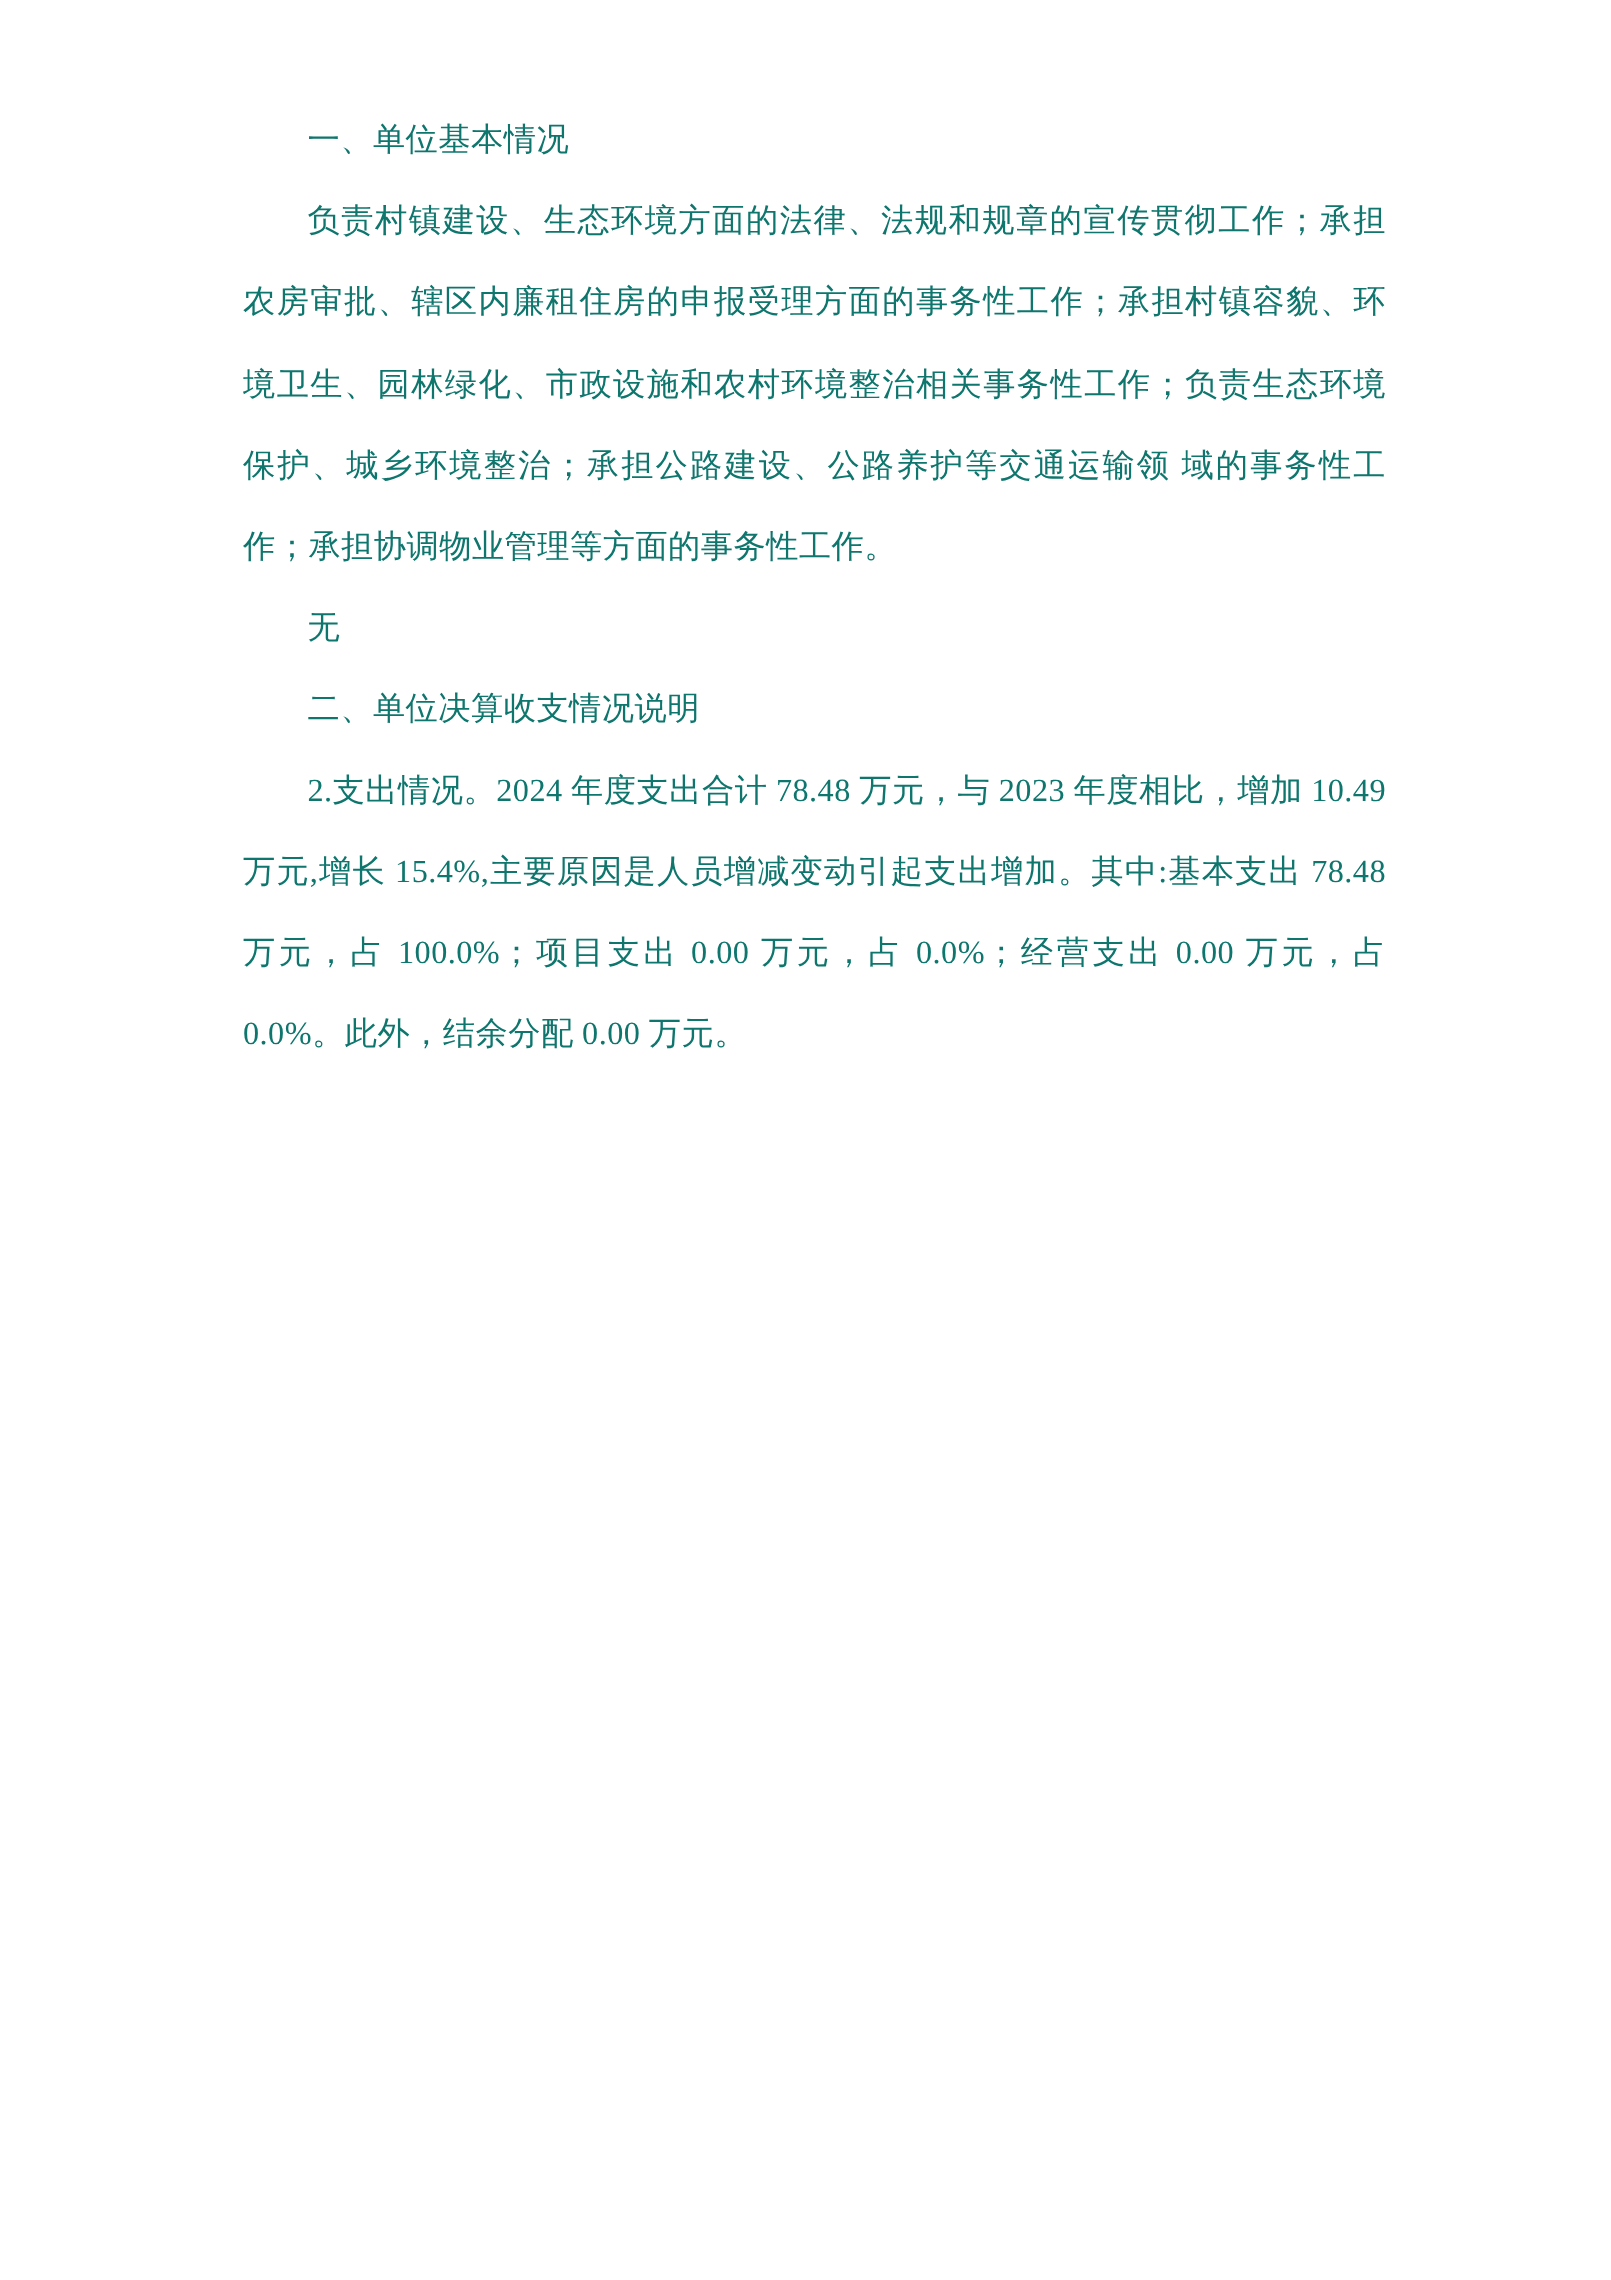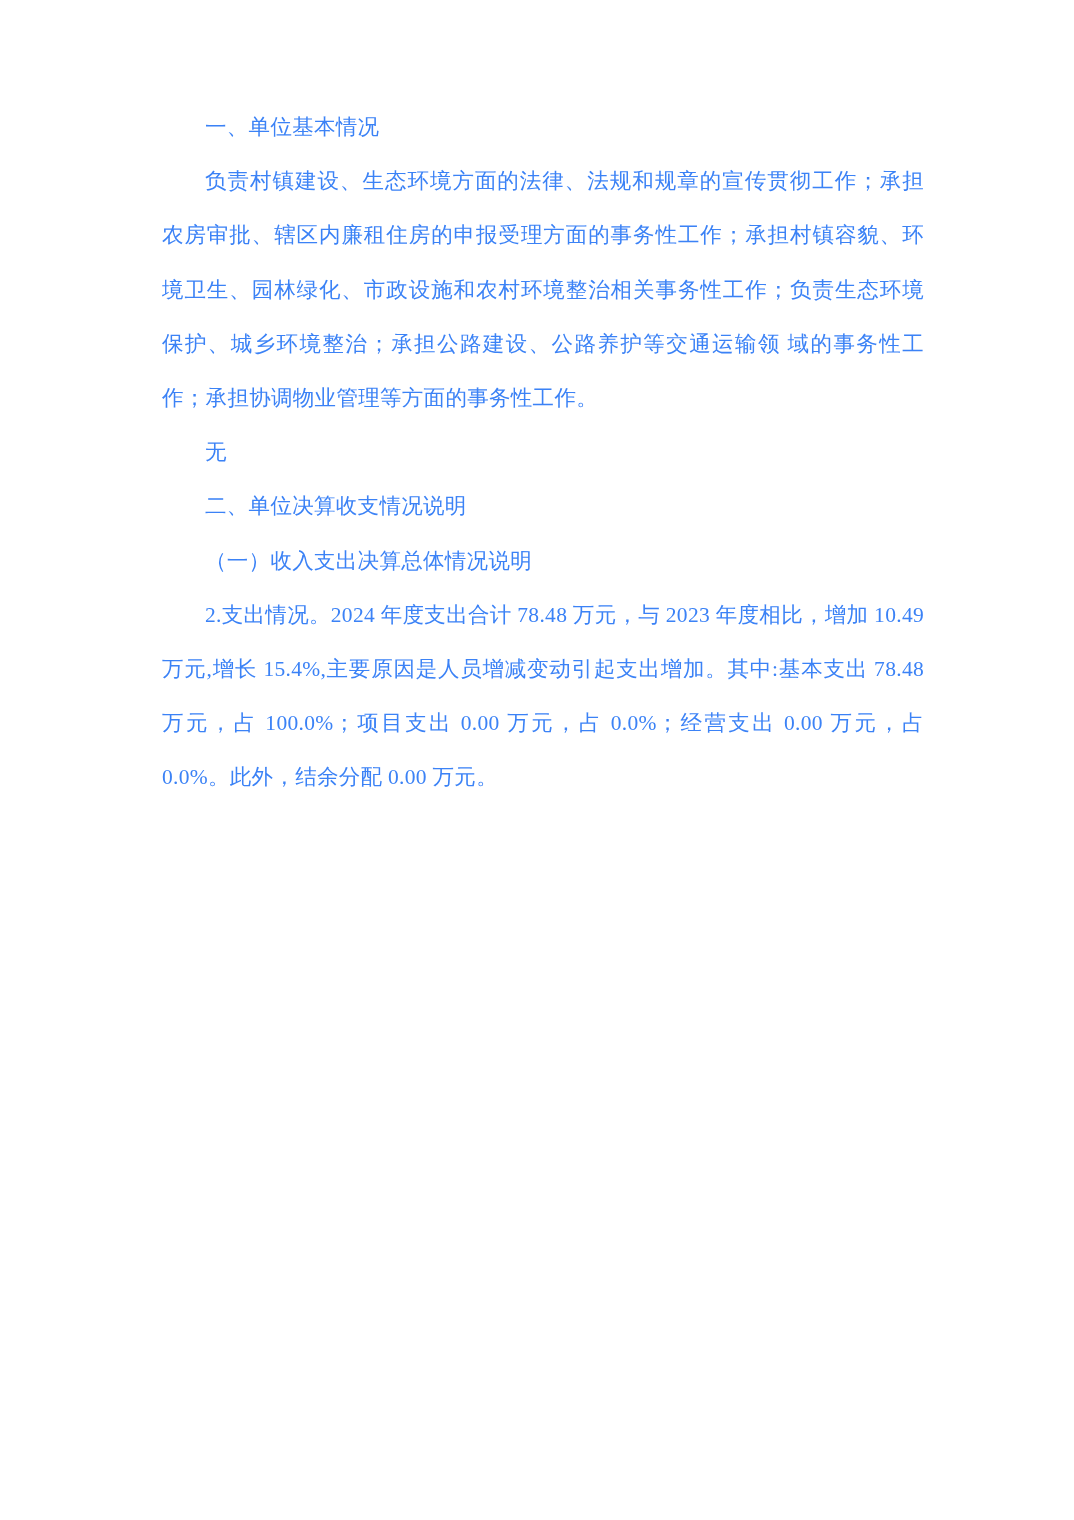--- a/index.html
+++ b/index.html
@@ -9,24 +9,24 @@
   body {
     width: 1074px;
     height: 1520px;
     background: #ffffff;
     overflow: hidden;
   }
   .page {
     box-sizing: border-box;
     width: 1074px;
     height: 1520px;
-    padding: 100px 150px 0 162px;
+    padding: 66px 150px 0 162px;
     background: #ffffff;
     font-family: "Liberation Serif", "DejaVu Serif", serif;
-    color: #3b82f6;
+    color: #0f766e;
   }
   .doc-line {
     margin: 0;
     padding: 0;
     font-size: 21.5px;
     line-height: 54.2px;
     text-align: justify;
     text-indent: 2em;
     letter-spacing: 0.3px;
     word-break: normal;
@@ -36,15 +36,14 @@
   }
 </style>
 </head>
 <body>
 
 <div class="page">
   <p class="doc-line doc-heading">一、单位基本情况</p>
   <p class="doc-line">负责村镇建设、生态环境方面的法律、法规和规章的宣传贯彻工作；承担农房审批、辖区内廉租住房的申报受理方面的事务性工作；承担村镇容貌、环境卫生、园林绿化、市政设施和农村环境整治相关事务性工作；负责生态环境保护、城乡环境整治；承担公路建设、公路养护等交通运输领 域的事务性工作；承担协调物业管理等方面的事务性工作。</p>
   <p class="doc-line">无</p>
   <p class="doc-line doc-heading">二、单位决算收支情况说明</p>
-  <p class="doc-line doc-heading">（一）收入支出决算总体情况说明</p>
   <p class="doc-line">2.支出情况。2024 年度支出合计 78.48 万元，与 2023 年度相比，增加 10.49 万元,增长 15.4%,主要原因是人员增减变动引起支出增加。其中:基本支出 78.48 万元，占 100.0%；项目支出 0.00 万元，占 0.0%；经营支出 0.00 万元，占 0.0%。此外，结余分配 0.00 万元。</p>
 </div>
 
 </body></html>

